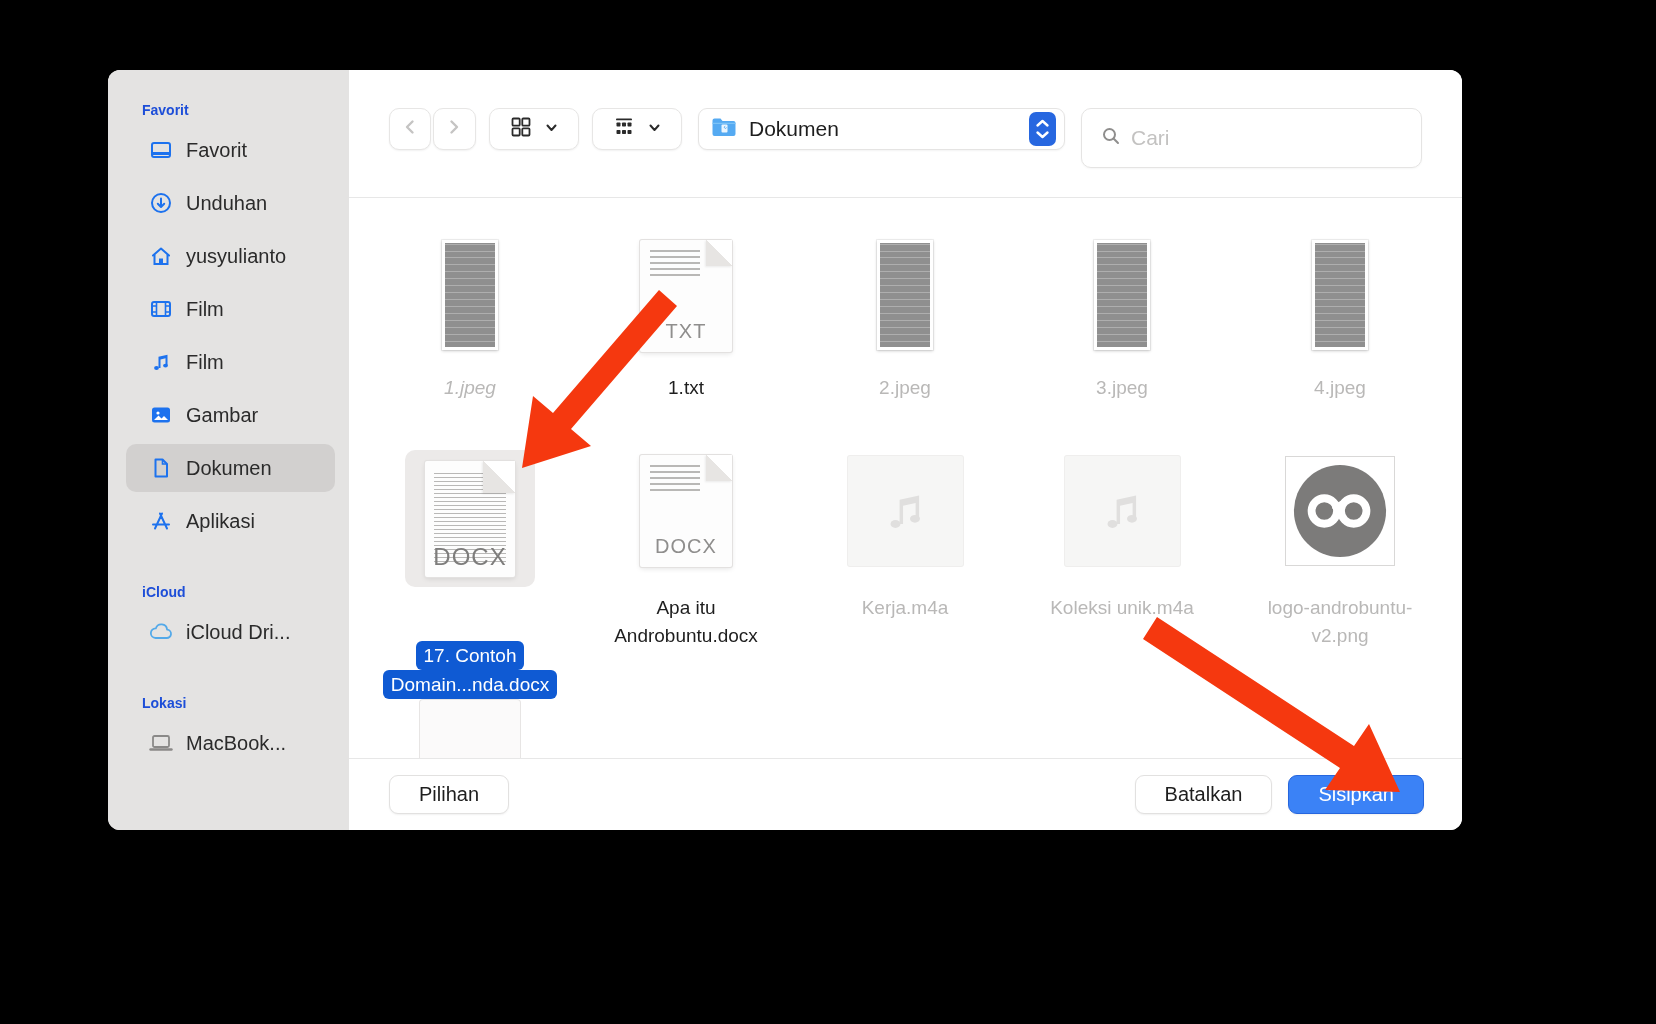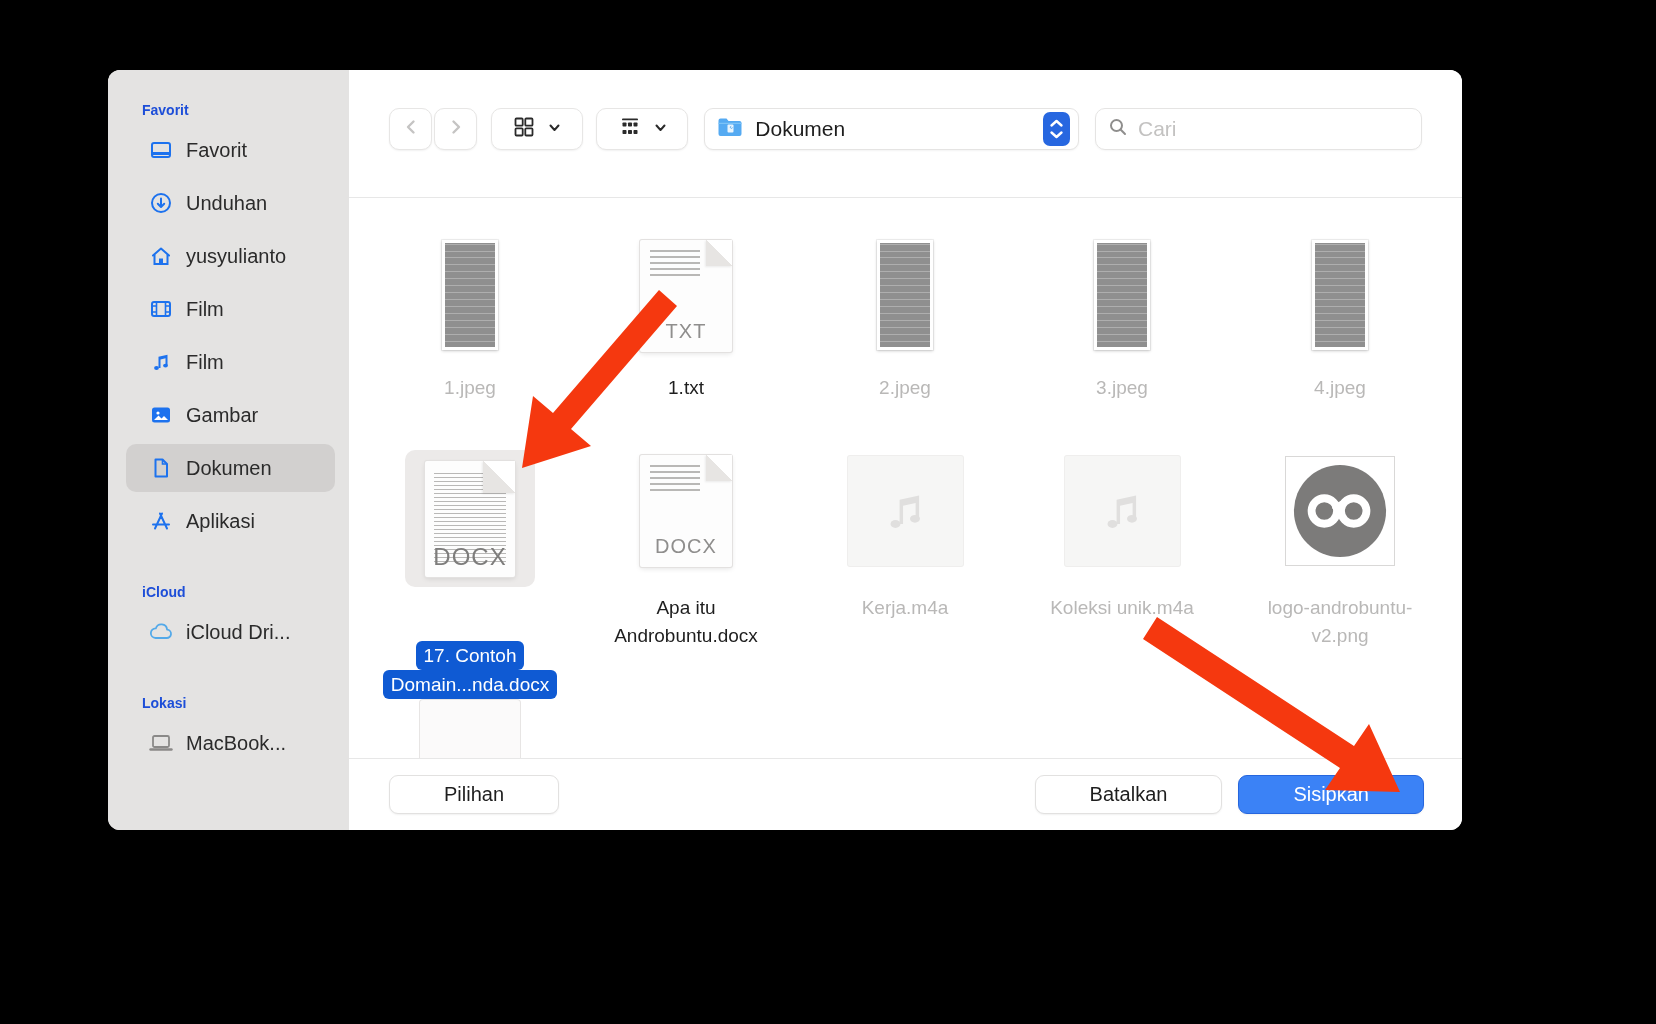--- a/index.html
+++ b/index.html
@@ -34,23 +34,23 @@
           box-shadow:0 1px 2px rgba(0,0,0,.06); display:flex; align-items:center;
           justify-content:center; }
   .nav-btn { width:45px; }
   .view-btn { width:96px; gap:12px; }
   .folder-select { width:390px; height:42px; margin-left:16px; background:#fff;
                    border:1px solid #e5e4e3; border-radius:9px; box-shadow:0 1px 2px rgba(0,0,0,.05);
                    display:flex; align-items:center; padding:0 8px 0 12px; }
   .folder-select .fname { flex:1; margin-left:12px; font-size:21px; color:#1e1e1e; }
   .stepper { width:27px; height:34px; border-radius:7px; background:#2767e0;
              display:flex; flex-direction:column; align-items:center; justify-content:center; gap:2px; }
-  .search-field { flex:1; height:42px; margin-left:16px; background:#fff;
+  .search-field { flex:1; height:60px; margin-left:16px; background:#fff;
                   border:1px solid #e5e4e3; border-radius:10px; display:flex;
-                  align-items:center; padding:0 12px; box-shadow:0 1px 2px rgba(0,0,0,.04); }
+                  align-items:center; padding:0 19px; box-shadow:0 1px 2px rgba(0,0,0,.04); }
   .search-field input { flex:1; border:none; outline:none; background:transparent;
                         font-size:21px; color:#333; margin-left:10px;
                         font-family:"Liberation Sans", sans-serif; }
   .search-field input::placeholder { color:#c3c2c1; }
   .mgap2 { width:2px; } .mgap14 { width:14px; }
 
   
   .content { flex:1; position:relative; overflow:hidden; }
   .cell { position:absolute; width:190px; text-align:center; }
   .icon-area { height:114px; display:flex; align-items:flex-start; justify-content:center; }
@@ -97,21 +97,21 @@
   .logo-tile { width:110px; height:110px; background:#fff; border:1px solid #d9d8d7;
                display:flex; align-items:center; justify-content:center; }
 
   
   .partial-page { position:absolute; left:71px; top:502px; width:100px; height:70px;
                   background:#fbfafa; box-shadow:0 0 0 1px #e7e5e4; border-radius:3px 3px 0 0; }
 
   
   .footer { height:72px; flex:0 0 72px; border-top:1px solid #e7e7e7;
             display:flex; align-items:center; padding:0 38px 0 40px; }
-  .btn { height:39px; border-radius:9px; font-size:20px; padding:0 54px;
+  .btn { height:39px; border-radius:9px; font-size:20px; padding:0 29px;
          display:flex; align-items:center; justify-content:center;
          background:#fff; border:1px solid #e2e1e0; color:#1e1e1e;
          box-shadow:0 1px 2px rgba(0,0,0,.06); font-family:"Liberation Sans", sans-serif; }
   .btn.primary { background:#3b82f6; border-color:#2666de; color:#fff; }
   .fspacer { flex:1; }
   .fgap { width:16px; }
 
   
   .arrows { position:absolute; left:0; top:0; width:1656px; height:1024px;
             pointer-events:none; z-index:50; }
@@ -311,21 +311,21 @@
               <circle cx="8.5" cy="8.5" r="5.5"></circle>
               <path d="M12.8 12.8L17 17" stroke-linecap="round"></path>
             </svg>
         </span>
         <input type="text" placeholder="Cari" style="">
       </div>
     </div>
 
     <div class="content">
 
-      <div class="cell" style="left:26px; top:42px;">
+      <div class="cell" style="left:26px; top:42px;font-style:italic;">
         <div class="icon-area">
             <div class="thumb">
               <div class="inner"></div>
             </div>
           </div>
         <div class="file-label dim">1.jpeg</div>
       </div>
 
       <div class="cell" style="left:242px; top:42px;">
         <div class="icon-area">

